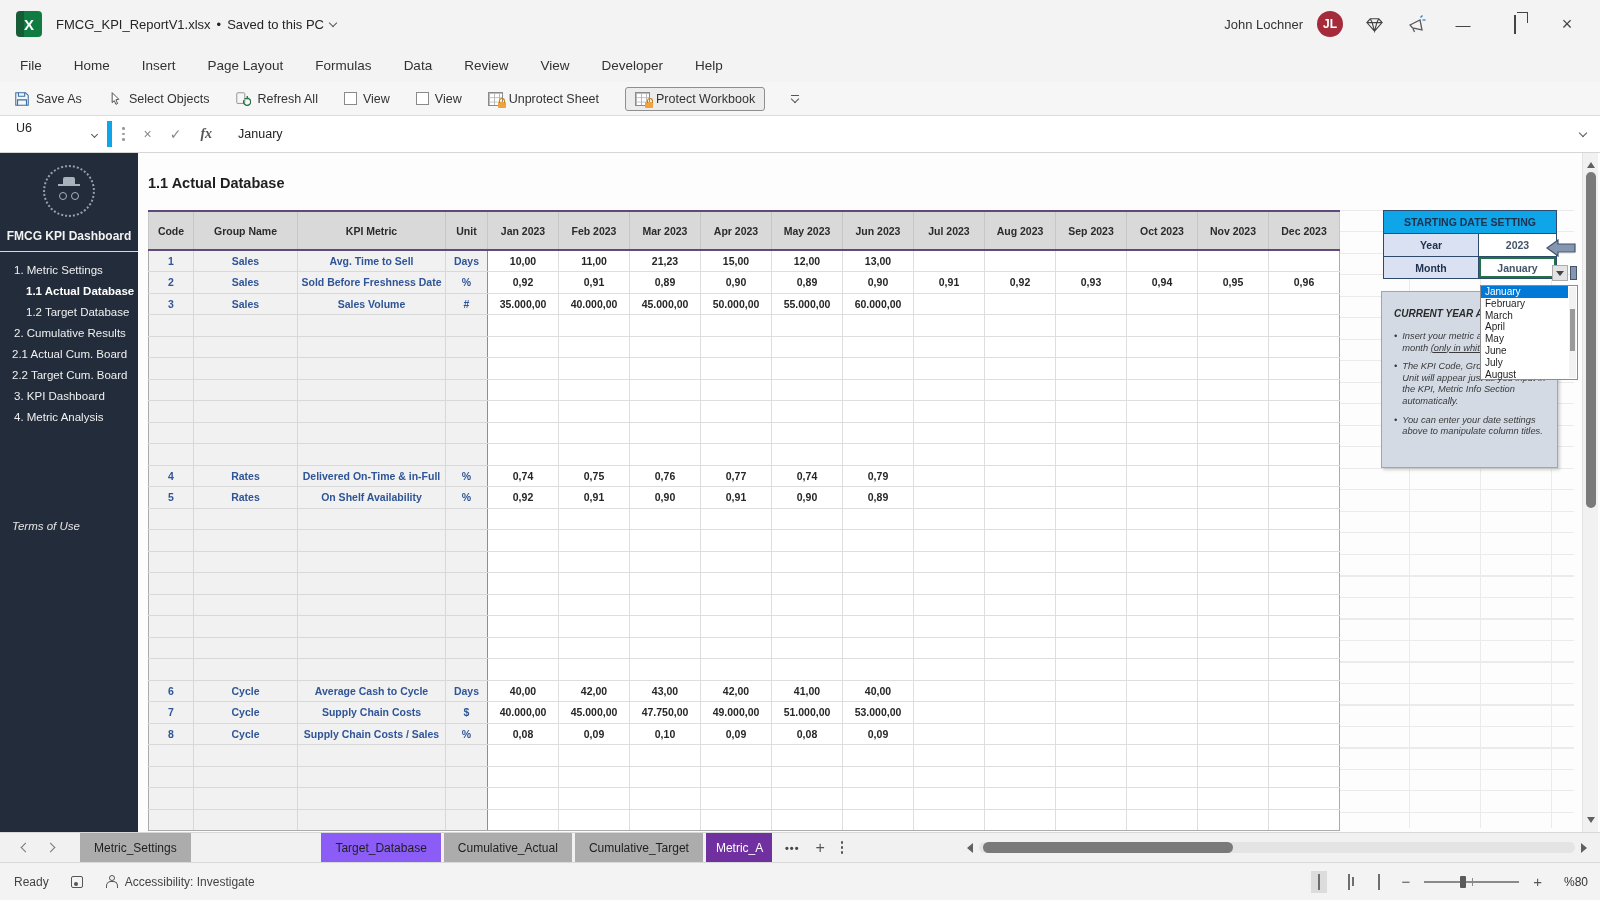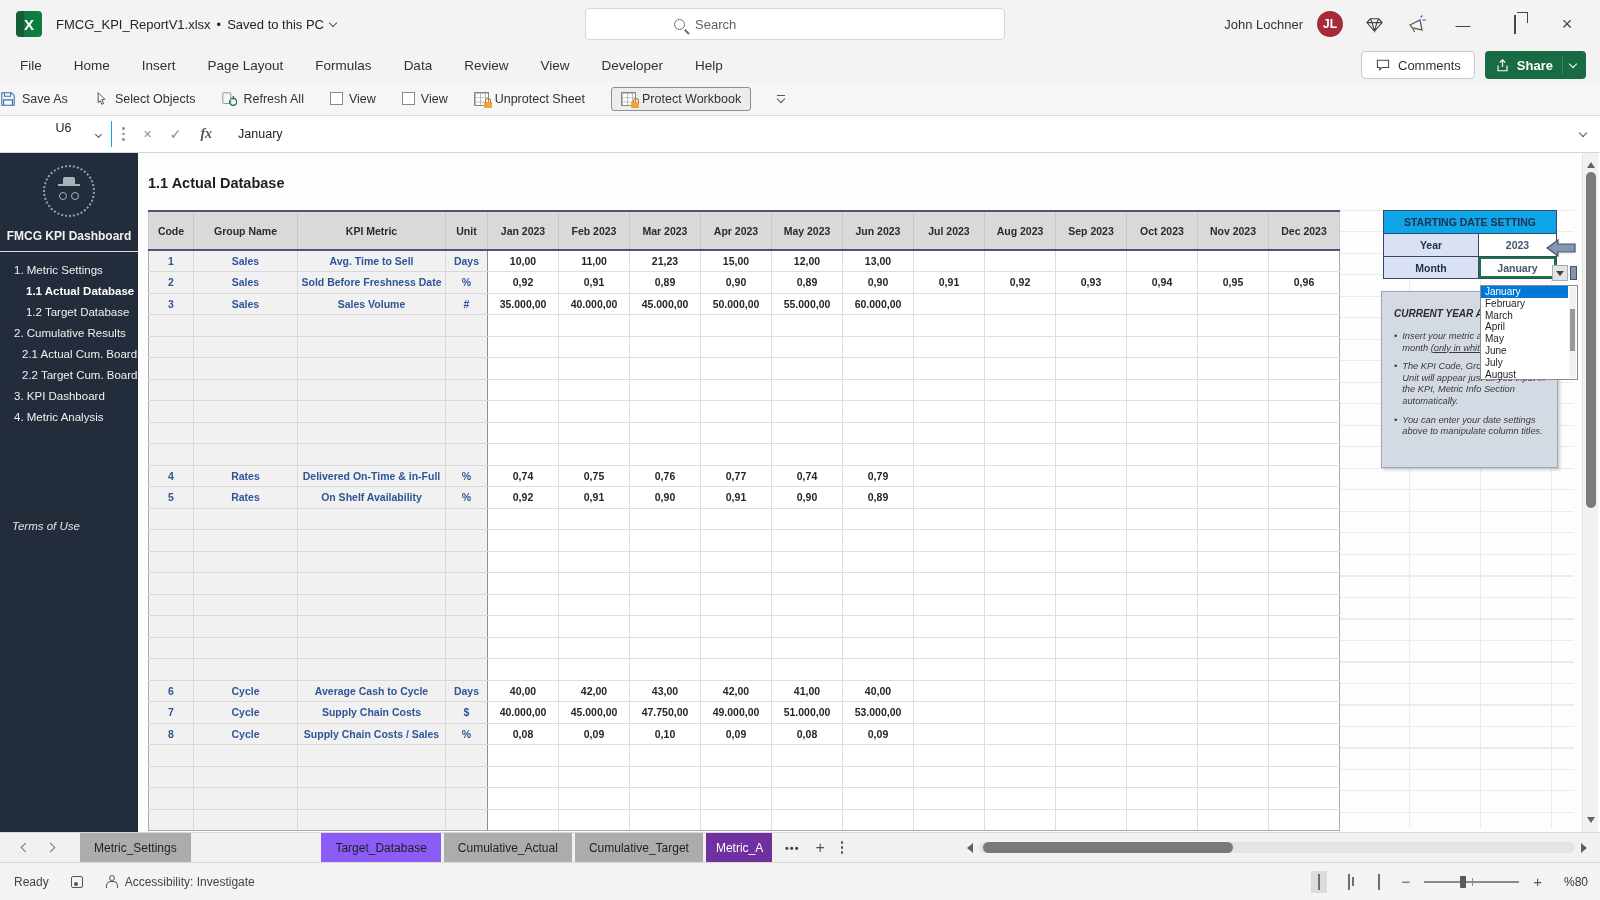--- a/index.html
+++ b/index.html
@@ -37,38 +37,38 @@
   .mb-right { position:absolute; right:14px; top:3px; display:flex; gap:10px; align-items:center; }
   .comments-btn { display:flex; align-items:center; gap:7px; border:1px solid #C8C8C8; background:#fff;
     border-radius:4px; height:28px; padding:0 13px; font-size:13px; color:#333; }
   .share-btn { display:flex; align-items:center; gap:7px; background:#196B43; color:#fff;
     border-radius:4px; height:28px; padding:0 10px; font-size:13px; font-weight:bold; }
   .share-div { width:1px; height:18px; background:#3D8563; margin-left:2px; }
   .share-btn .chev { border-color:#fff; }
 
   
   .ribbon { height:34px; background:#F6F6F6; border-bottom:1px solid #DCDCDC; display:flex;
-    align-items:center; gap:26px; font-size:12.5px; color:#333; }
+    align-items:center; padding-left:14px; gap:26px; font-size:12.5px; color:#333; }
   .rb-item { display:flex; align-items:center; gap:6px; }
   .cbx { width:13px; height:13px; border:1px solid #8A8A8A; background:#fff; }
   .protect-box { border:1px solid #8F8F8F; border-radius:3px; background:#ECECEC; padding:4px 9px; }
   .grid-ico { width:15px; height:14px; border:1px solid #8A8A8A; position:relative; background:
     linear-gradient(#B9B9B9 1px,transparent 1px) 0 0/5px 4.3px,
     linear-gradient(90deg,#B9B9B9 1px,transparent 1px) 0 0/5px 4.3px, #fff; }
   .lock { position:absolute; right:-4px; bottom:-3px; width:8px; height:6px; background:#EFA33C; border-radius:1px; }
   .lock:before { content:''; position:absolute; top:-4px; left:1.5px; width:4px; height:4px;
     border:1.3px solid #C07F1F; border-bottom:none; border-radius:3px 3px 0 0; }
   .overflow-ico { display:flex; flex-direction:column; align-items:center; gap:1px; }
   .overflow-ico .bar { width:8px; height:1.4px; background:#555; }
   .overflow-ico .chev { margin-top:-1px; }
 
   
   .formulabar { height:37px; background:#fff; border-bottom:1px solid #D6D6D6; display:flex; align-items:center; position:relative; }
-  .namebox { width:104px; height:26px; margin-left:8px; display:flex; align-items:center; font-size:12.5px;
-    color:#222; padding-left:8px; border-right:1px solid #0ea5e9;flex-direction:column; }
+  .namebox { width:104px; height:26px; margin-left:8px; display:flex; font-size:12.5px;
+    color:#222; padding-left:8px; border-right:5px solid #0ea5e9;flex-direction:column; }
   .namebox .chev { margin-left:auto; margin-right:10px; width:5px; height:5px; }
   .vdots { display:flex; flex-direction:column; gap:3px; margin:0 10px; }
   .vdots i { width:2.5px; height:2.5px; background:#9A9A9A; border-radius:50%; }
   .fb-ico { color:#8A8A8A; font-size:14px; margin:0 9px; }
   .fx { font-style:italic; color:#555; font-weight:bold; font-family:"Liberation Serif",serif; font-size:14px; margin:0 10px; }
   .fb-input { font-size:12.5px; color:#222; margin-left:16px; }
   .fb-end { position:absolute; right:14px; }
 
   
   .main { position:relative; height:679px; display:flex; background:#fff; }
@@ -77,21 +77,21 @@
   .logo { width:52px; height:52px; border:2px dotted #97A1AC; border-radius:50%; margin:12px auto 8px; position:relative; }
   .hat-top { position:absolute; left:18px; top:10px; width:12px; height:7px; background:#A8B2BD; border-radius:2px 2px 0 0; }
   .hat-brim { position:absolute; left:13px; top:17px; width:22px; height:2px; background:#A8B2BD; }
   .spec1,.spec2 { position:absolute; top:25px; width:8px; height:8px; border:1.6px solid #A8B2BD; border-radius:50%; }
   .spec1 { left:14px; } .spec2 { left:26px; }
   .sb-title { text-align:center; font-weight:bold; font-size:12px; padding:4px 0 8px; }
   .sb-line { border-bottom:1px solid #DADADA; }
   .sb-nav { padding-top:8px; }
   .nav-item { font-size:11.5px; line-height:21px; padding-left:14px; color:#F0F0F0; cursor:pointer; }
   .nav-item.lvl2 { padding-left:26px; }
-  .nav-item.lvl2b { padding-left:22px; }
+  .nav-item.lvl2b { padding-left:12px; }
   .nav-item.active { font-weight:bold; color:#FFFFFF; }
   .sb-footer { position:absolute; top:367px; left:12px; font-style:italic; font-size:11.5px; color:#E4E4E4; }
 
   .sheet { position:relative; flex:1; background:#FDFDFD; }
   .grid-bg { position:absolute; left:10px; top:57px; right:26px; bottom:4px;
     background-image:repeating-linear-gradient(to right,#EBEBEB 0 1px,transparent 1px 71px),
                      repeating-linear-gradient(to bottom,#EBEBEB 0 1px,transparent 1px 21.5px);
     background-position:54px 0,0 0; }
   .section-title { position:absolute; left:10px; top:22px; font-size:14.5px; font-weight:bold; color:#1F1F1F; }
 
@@ -200,24 +200,20 @@
 <div class="app">
 
   <div class="titlebar">
     <div class="excel-logo">X</div>
     <div class="file-title">
       <span>FMCG_KPI_ReportV1.xlsx</span>
       <span>•</span>
       <span>Saved to this PC</span>
       <span class="chev"></span>
     </div>
-    <div class="searchbox">
-      <span class="search-glyph"></span>
-      <span>Search</span>
-    </div>
     <div class="tb-right">
       <span class="user-name">John Lochner</span>
       <span class="avatar">JL</span>
       <svg width="19" height="19" viewBox="0 0 20 20" fill="none" stroke="#444" stroke-width="1.2">
           <path d="M5.5 4 H14.5 L18 8 L10 17 L2 8 Z M2 8 H18 M7.5 8 L10 17 L12.5 8 M5.5 4 L7.5 8 M14.5 4 L12.5 8"></path>
         </svg>
       <svg width="20" height="20" viewBox="0 0 20 20">
           <g fill="none" stroke="#5A5A5A" stroke-width="1.3">
             <path d="M4 11 L14 6 L16 16 L6.5 14 Z"></path>
             <path d="M7 14.5 L8.5 18"></path>
@@ -239,40 +235,20 @@
         <span class="menu-item">Home</span>
         <span class="menu-item">Insert</span>
         <span class="menu-item">Page Layout</span>
         <span class="menu-item">Formulas</span>
         <span class="menu-item">Data</span>
         <span class="menu-item">Review</span>
         <span class="menu-item">View</span>
         <span class="menu-item">Developer</span>
         <span class="menu-item">Help</span>
       </div>
-    <div class="mb-right">
-      <div class="comments-btn">
-        <svg width="16" height="16" viewBox="0 0 20 20">
-            <path d="M3 4 h14 v9 h-8 l-3 3 v-3 h-3 z" fill="none" stroke="#444" stroke-width="1.3"></path>
-          </svg>
-        <span>Comments</span>
-      </div>
-      <div class="share-btn">
-        <svg width="15" height="15" viewBox="0 0 20 20">
-            <g stroke="#fff" fill="none" stroke-width="1.5">
-              <path d="M4 10 v7 h12 v-7"></path>
-              <path d="M10 12 V3"></path>
-              <path d="M6.5 6 L10 2.5 L13.5 6"></path>
-            </g>
-          </svg>
-        <span>Share</span>
-        <span class="share-div"></span>
-        <span class="chev"></span>
-      </div>
-    </div>
   </div>
 
   <div class="ribbon">
     <div class="rb-item">
       <svg width="16" height="16" viewBox="0 0 18 18">
           <g fill="none" stroke="#3A6EA5" stroke-width="1.2">
             <path d="M2 2 h11 l3 3 v11 h-14 z"></path>
             <path d="M5 2 v4 h7 v-4"></path>
             <path d="M4 16 v-6 h10 v6"></path>
           </g>

